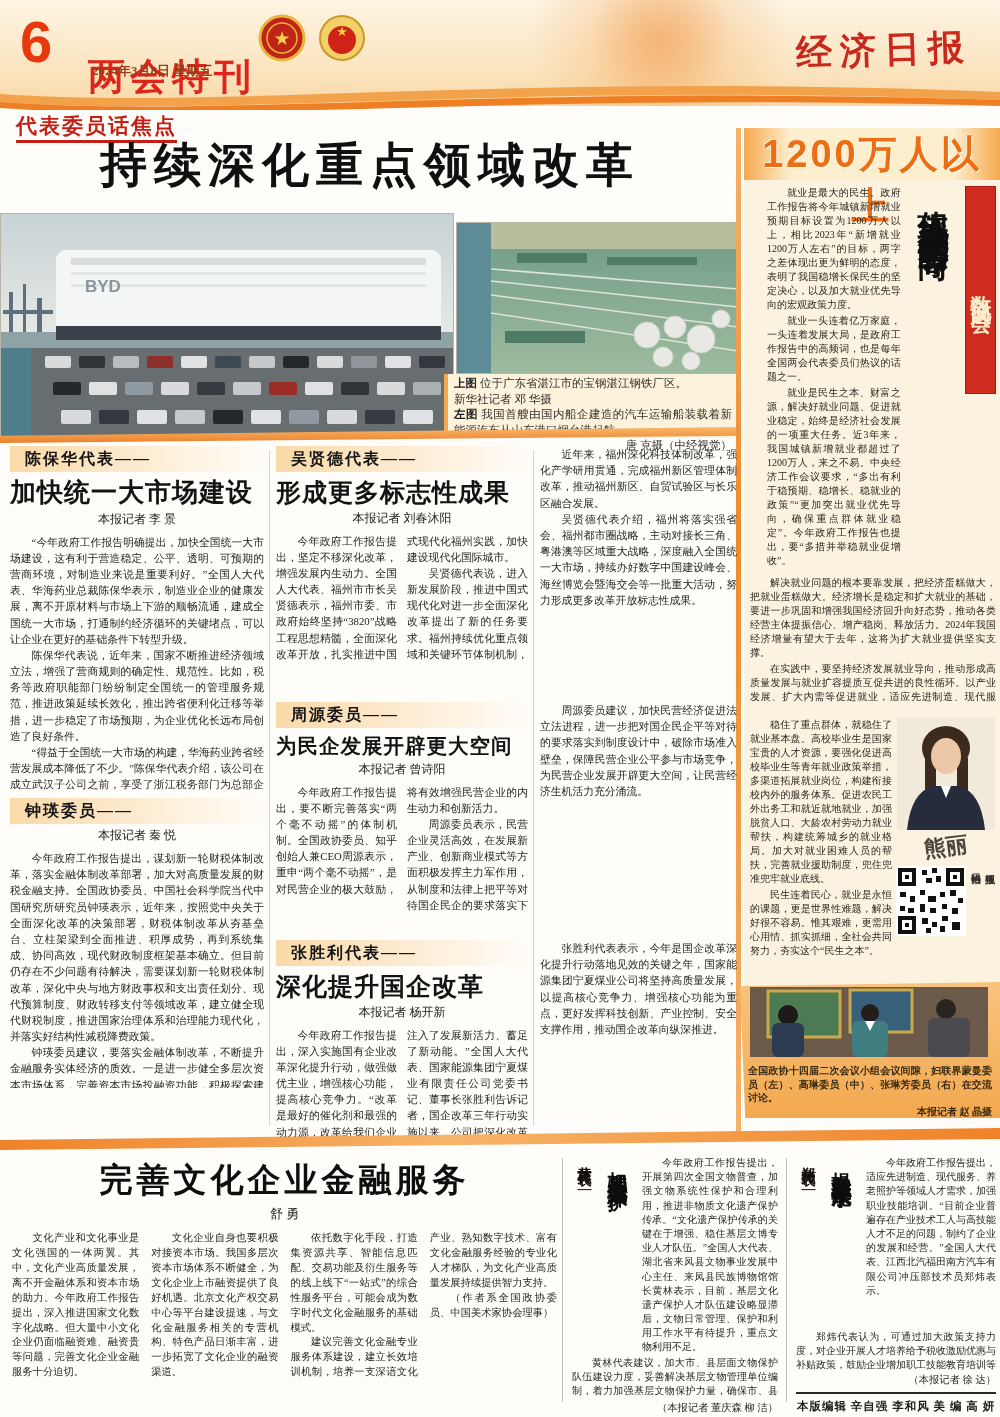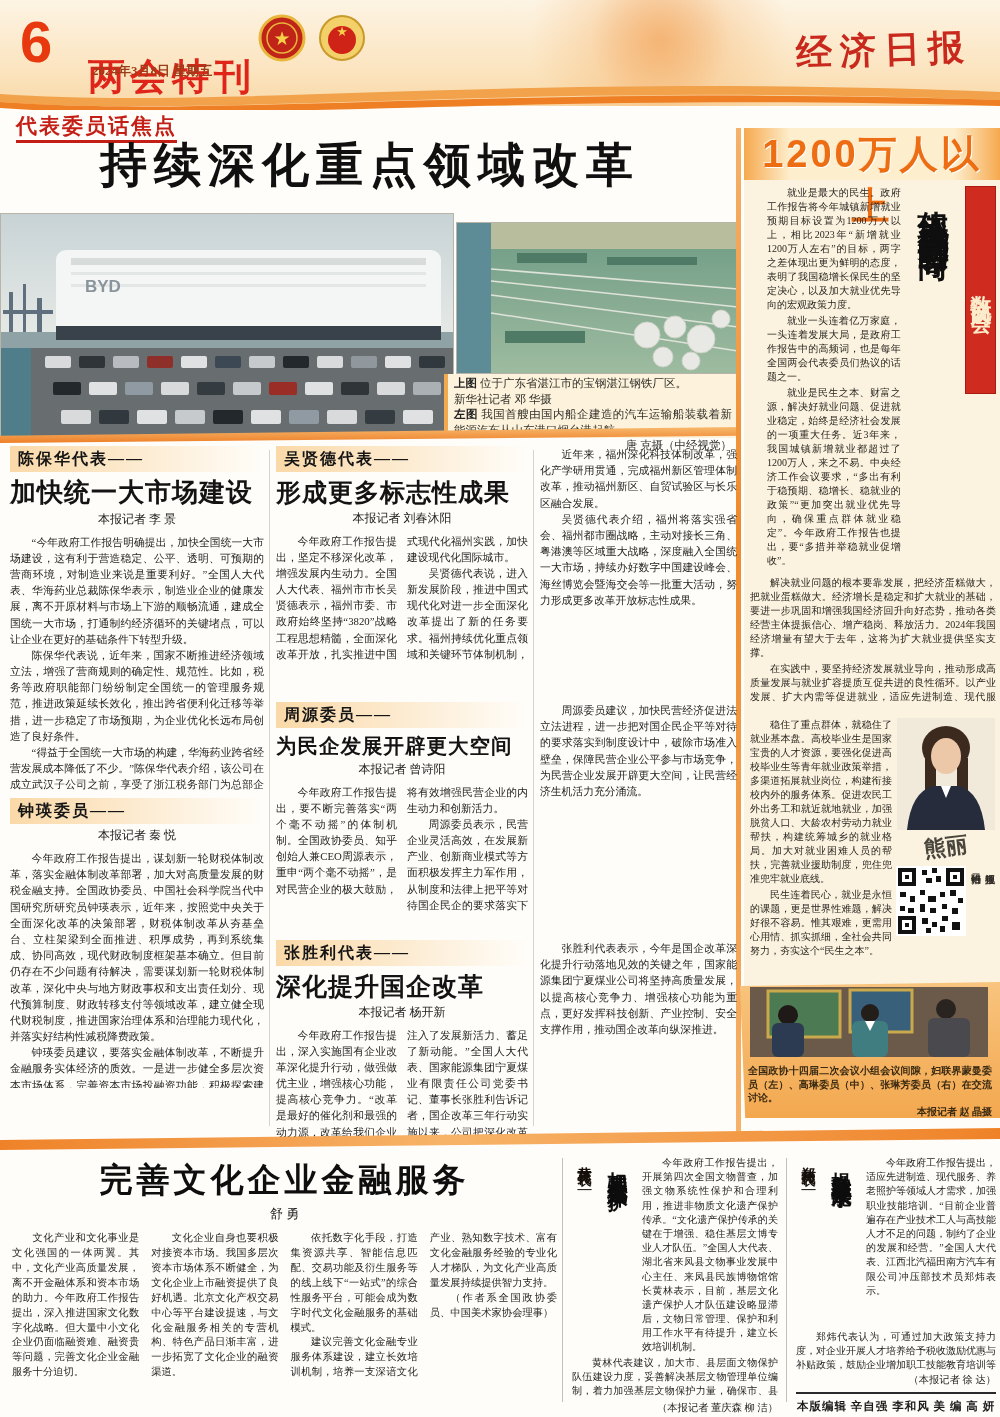--- a/index.html
+++ b/index.html
@@ -36,21 +36,21 @@
   .orange-wedge1{position:absolute;left:0;top:427px;width:740px;height:16px;
     background:linear-gradient(180deg,#f7b96d,#ee7f28);clip-path:polygon(0 55%,100% 0,100% 55%,0 100%);}
   .vdiv{position:absolute;left:736px;top:128px;width:5px;height:1004px;
     background:linear-gradient(180deg,#f5b26a,#ef8a2b 40%,#f5b26a);}
   
   .band{position:absolute;left:10px;top:446px;width:727px;height:684px;}
   .band .rule{position:absolute;top:4px;width:1px;height:676px;background:#d8d4cc;}
   .col{position:absolute;top:0;height:684px;}
   .col1{left:0;width:254px;} .col2{left:266px;width:252px;} .col3{left:530px;width:197px;}
   .article{position:absolute;left:0;right:0;}
-  .art-label{display:block;font-size:16px;font-weight:bold;color:#151515;padding:3px 8px 2px;
+  .art-label{display:block;font-size:16px;font-weight:bold;color:#151515;padding:3px 15px 2px;
     background:linear-gradient(90deg,#fad9a8,rgba(250,217,168,0));letter-spacing:2px;}
   .art-title{margin:7px 0 3px;font-weight:900;color:#131313;letter-spacing:1px;line-height:1.1;}
   .t26{font-size:26px;} .t24{font-size:23px;} .t25{font-size:25px;} .t21{font-size:20.5px;}
   .art-byline{text-align:center;font-size:12px;color:#222;margin:3px 0 6px;}
   .art-body{overflow:hidden;}
   .art-body p,.cont p{margin:0;font-size:10.8px;line-height:1.5;text-align:justify;
     text-indent:2em;color:#1d1d1d;}
   .twocol{column-count:2;column-gap:10px;}
   .cont{position:absolute;left:0;right:0;overflow:hidden;}
   
@@ -425,21 +425,21 @@
         <span><p>文化产业和文化事业是文化强国的一体两翼。其中，文化产业高质量发展，离不开金融体系和资本市场的助力。今年政府工作报告提出，深入推进国家文化数字化战略。但大量中小文化企业仍面临融资难、融资贵等问题，完善文化企业金融服务十分迫切。</p><p>文化企业自身也要积极对接资本市场。我国多层次资本市场体系不断健全，为文化企业上市融资提供了良好机遇。北京文化产权交易中心等平台建设提速，与文化金融服务相关的专营机构、特色产品日渐丰富，进一步拓宽了文化企业的融资渠道。</p><p>依托数字化手段，打造集资源共享、智能信息匹配、交易功能及衍生服务等的线上线下“一站式”的综合性服务平台，可能会成为数字时代文化金融服务的基础模式。</p><p>建议完善文化金融专业服务体系建设，建立长效培训机制，培养一支深谙文化产业、熟知数字技术、富有文化金融服务经验的专业化人才梯队，为文化产业高质量发展持续提供智力支持。</p></span>
         <p class="b-left-sig">（作者系全国政协委员、中国美术家协会理事）</p>
       </div>
     </div>
 
     <div class="b-art b-mid">
       <div class="b-flex">
         <div class="v-label">黄林代表——</div>
         <div class="v-title">加强基层文化遗产保护</div>
         <div class="v-body">
-            <p>今年政府工作报告提出，开展第四次全国文物普查，加强文物系统性保护和合理利用，推进非物质文化遗产保护传承。“文化遗产保护传承的关键在于增强、稳住基层文博专业人才队伍。”全国人大代表、湖北省来凤县文物事业发展中心主任、来凤县民族博物馆馆长黄林表示，目前，基层文化遗产保护人才队伍建设略显滞后，文物日常管理、保护和利用工作水平有待提升，建立长效培训机制。</p>
+            <p>今年政府工作报告提出，开展第四次全国文物普查，加强文物系统性保护和合理利用，推进非物质文化遗产保护传承。“文化遗产保护传承的关键在于增强、稳住基层文博专业人才队伍。”全国人大代表、湖北省来凤县文物事业发展中心主任、来凤县民族博物馆馆长黄林表示，目前，基层文化遗产保护人才队伍建设略显滞后，文物日常管理、保护和利用工作水平有待提升，重点文物利用不足。</p>
           </div>
       </div>
       <div class="v-cont">
           <p>黄林代表建议，加大市、县层面文物保护队伍建设力度，妥善解决基层文物管理单位编制，着力加强基层文物保护力量，确保市、县级文物机构有稳定的队伍力量。出台落实激励文博人才扎根基层相关政策，吸引更多年轻人投身到文化遗产保护传承事业中来。</p>
         </div>
       <p class="b-credit">（本报记者 董庆森 柳 洁）</p>
     </div>
 
     <div class="b-art b-right">
       <div class="b-flex" style="height:172px">

